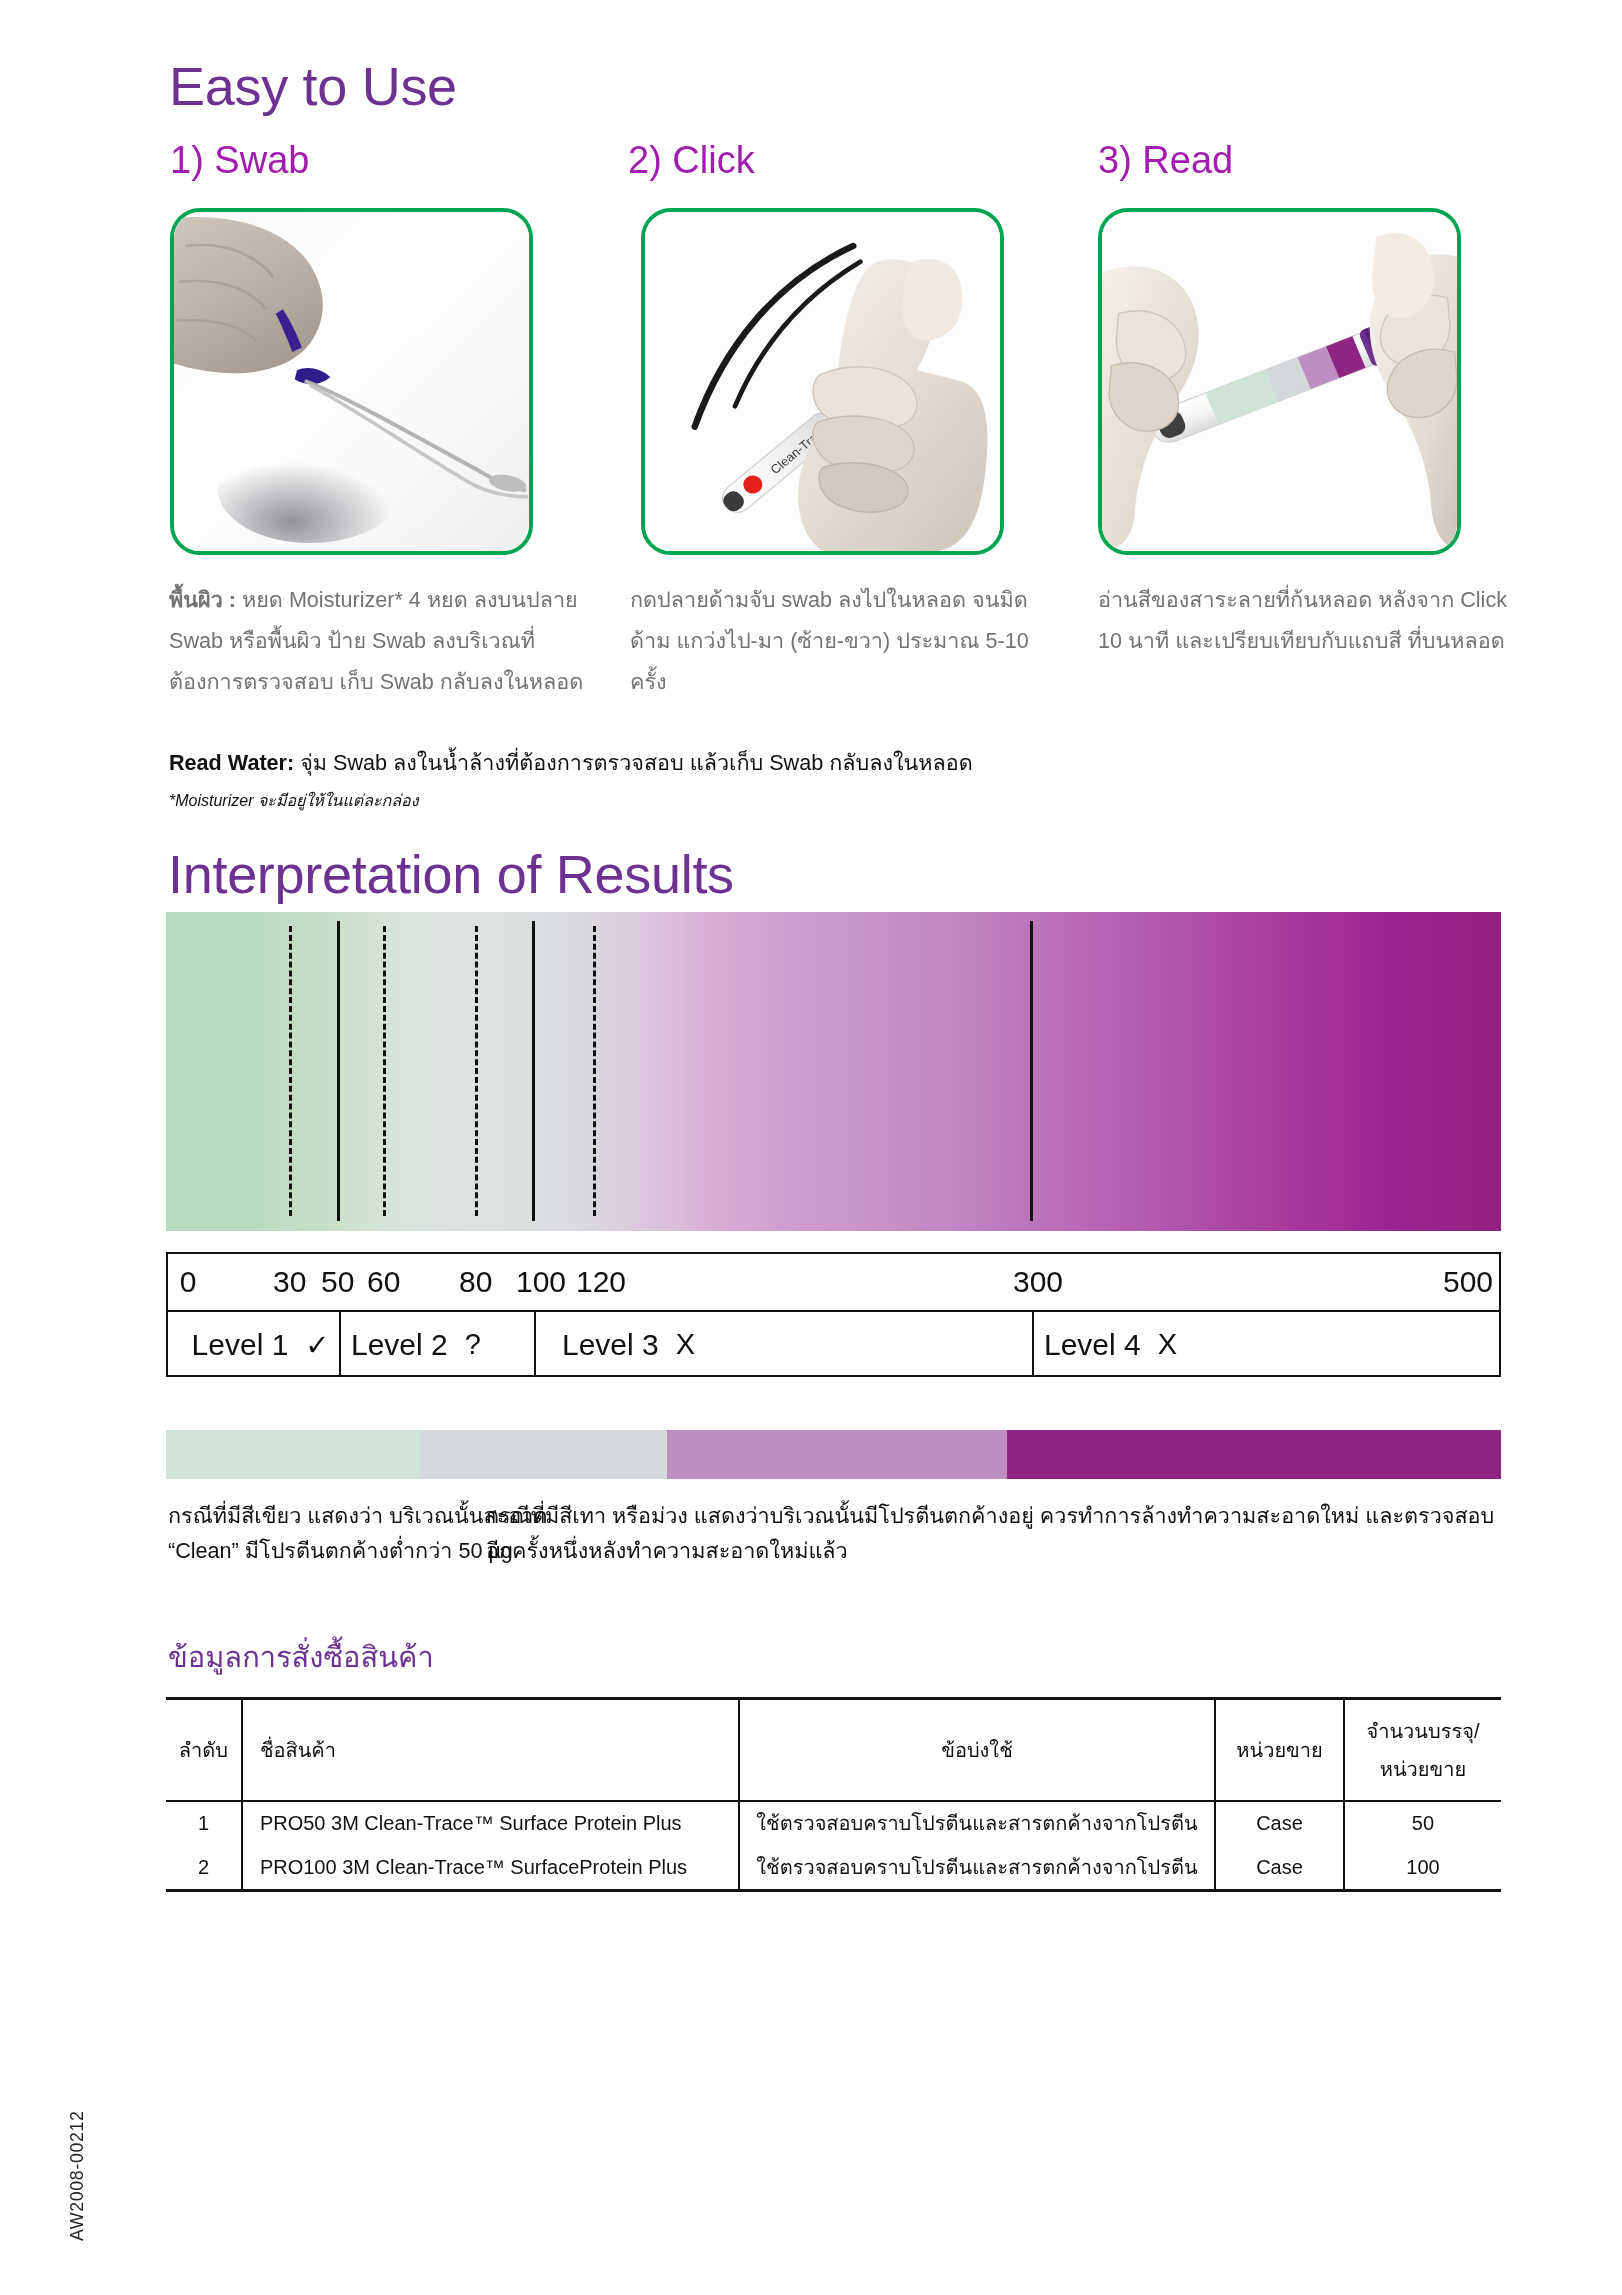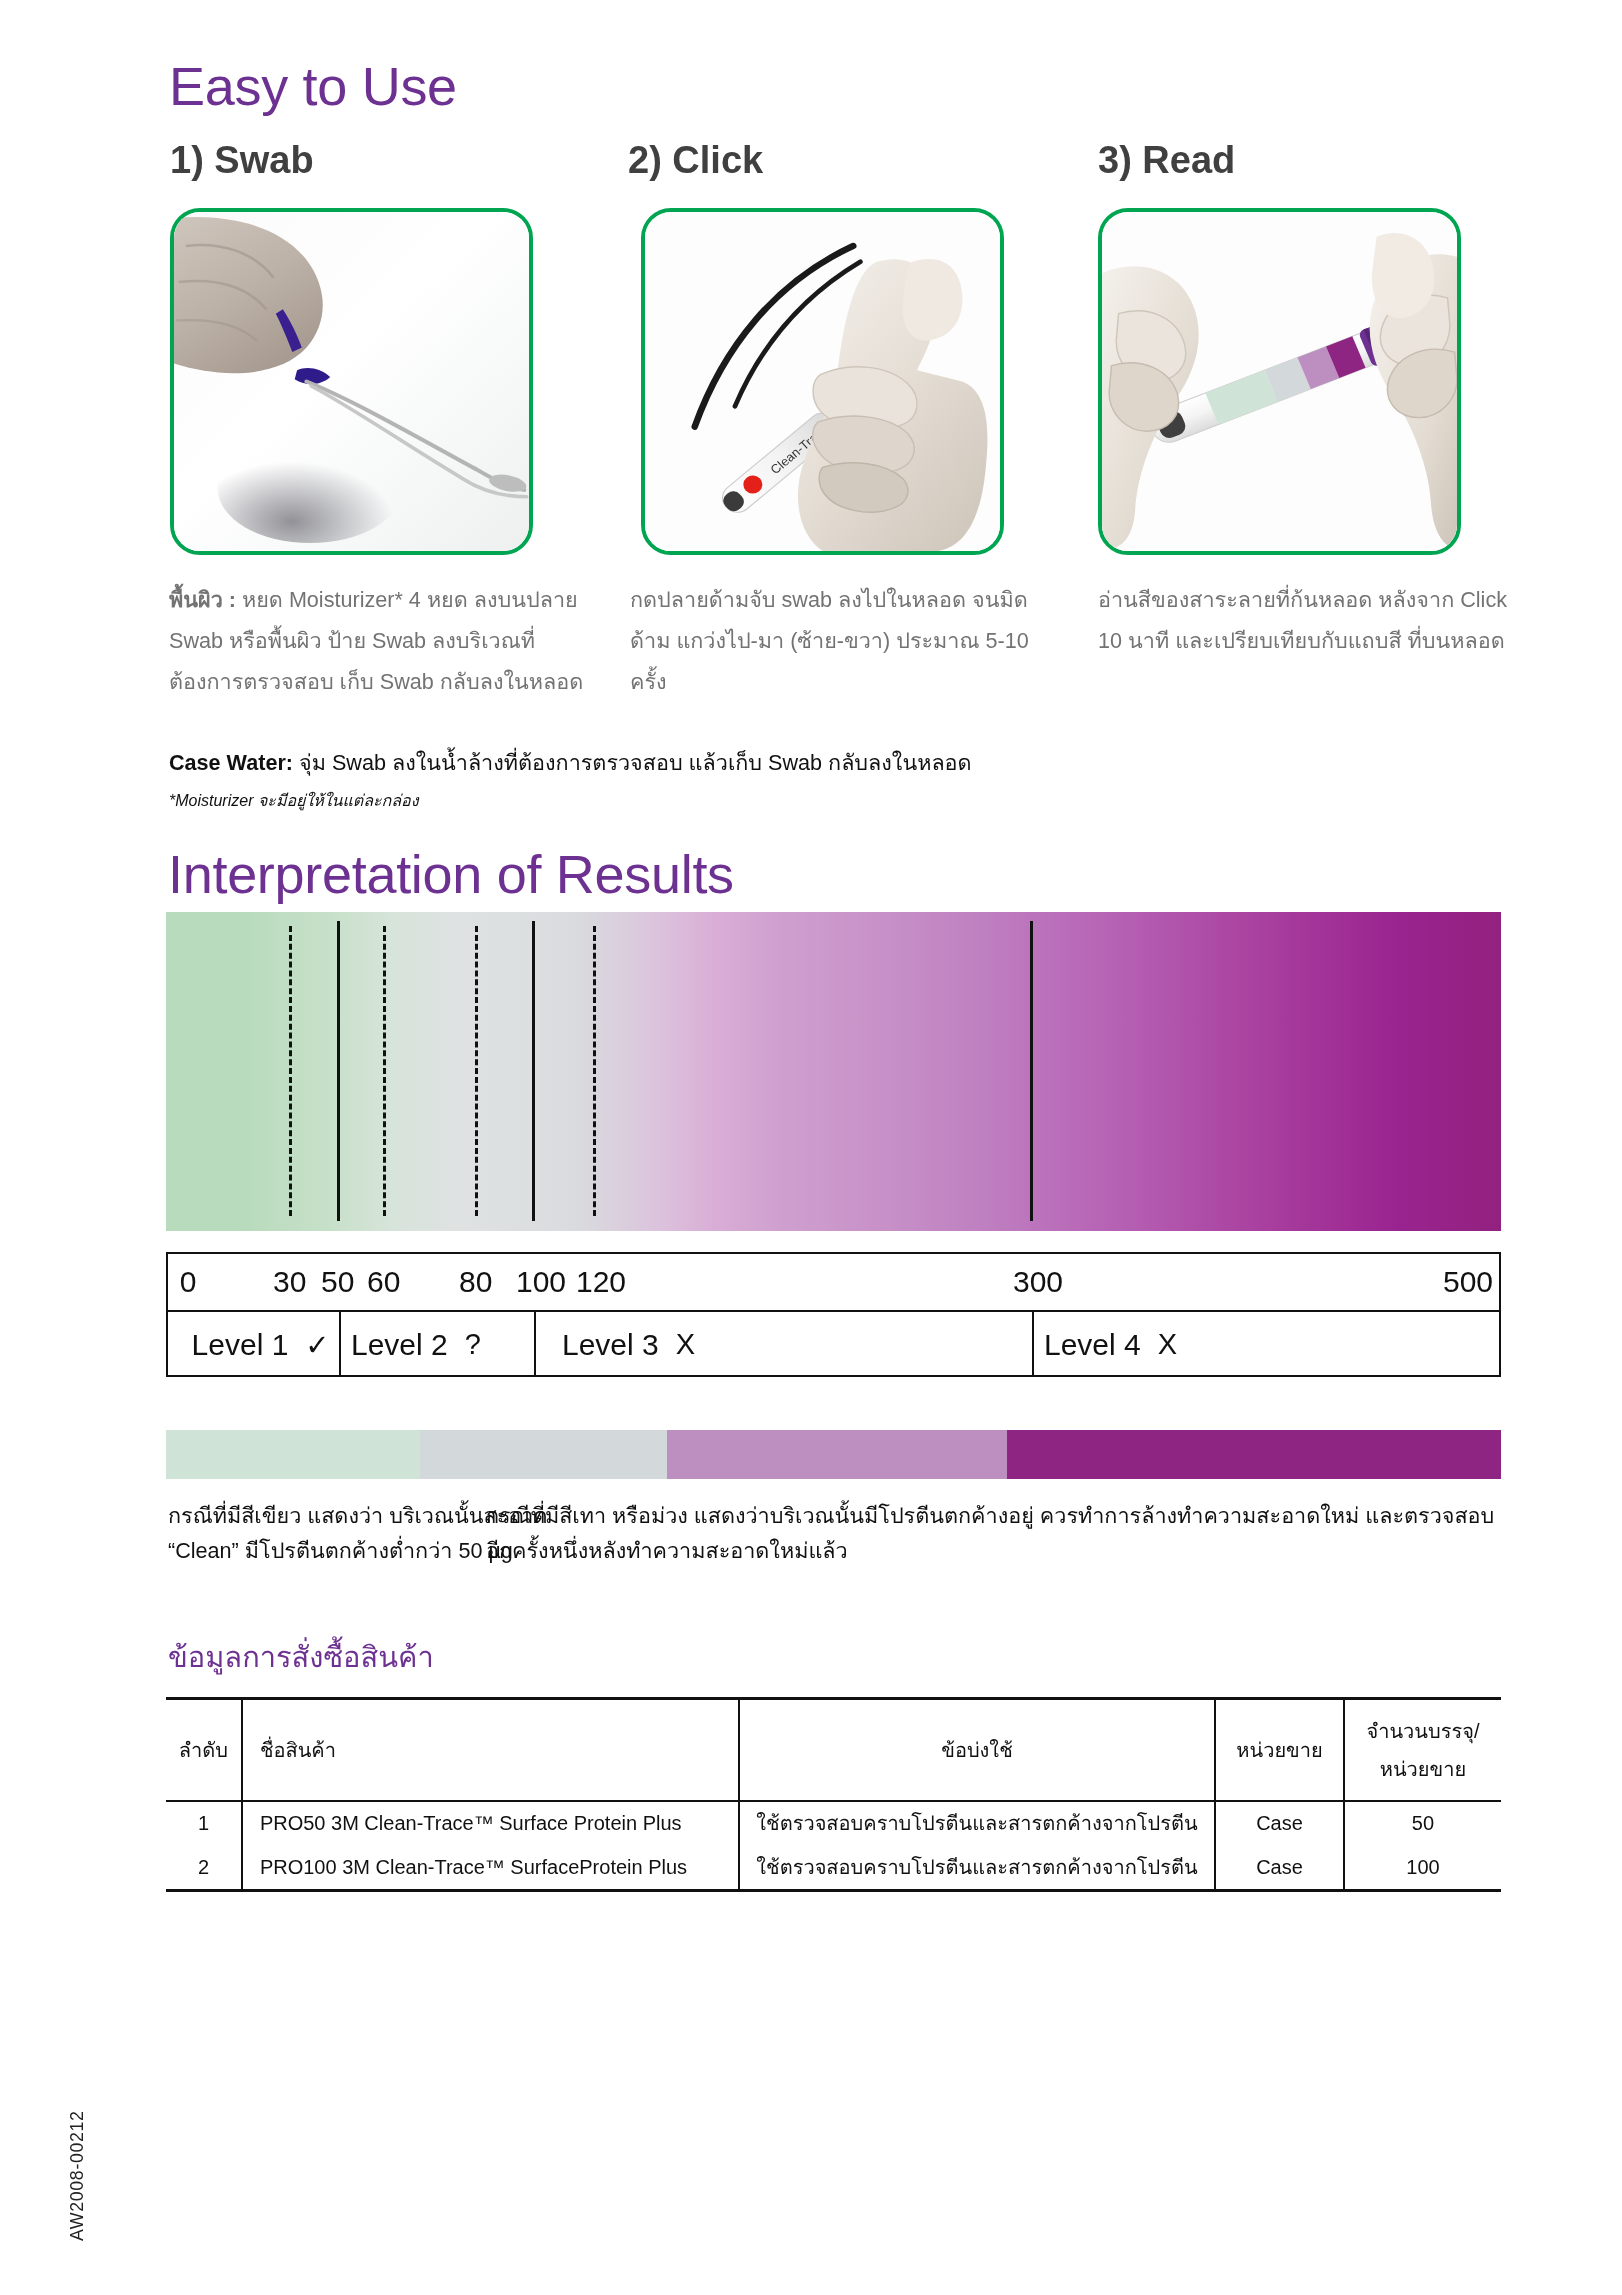--- a/index.html
+++ b/index.html
@@ -14,23 +14,23 @@
 
   
   .h-purple {
     color: #6d3191;
     font-size: 54px;
     font-weight: 400;
     letter-spacing: -0.3px;
     white-space: nowrap;
   }
   .h-step {
-    color: #404040;
+    color: #a21caf;
     font-size: 38px;
-    font-weight: 700;
+    font-weight: 400;
     white-space: nowrap;
   }
 
   #title-easy { position: absolute; left: 169px; top: 55px; }
   #title-interp { position: absolute; left: 168px; top: 843px; }
   #title-order {
     position: absolute; left: 168px; top: 1634px;
     color: #6d3191; font-size: 29px; white-space: nowrap;
   }
 
@@ -306,21 +306,21 @@
       <path d="M298 124 C 272 116 248 128 242 150 C 238 168 250 182 268 182 C 286 182 300 166 300 148 Z" fill="#ded6cb" stroke="#c6bcb0" stroke-width="1.2"></path>
       <path d="M232 22 C 254 12 276 24 280 50 C 284 74 272 92 252 94 C 236 94 228 78 228 56 Z" fill="#f1ebe4"></path>
     </svg>
   </div>
 
   <div class="step-body" id="body-1"><b>พื้นผิว :</b> หยด Moisturizer*  4 หยด ลงบนปลาย Swab  หรือพื้นผิว ป้าย Swab ลงบริเวณที่ต้องการตรวจสอบ เก็บ Swab กลับลงในหลอด</div>
   <div class="step-body" id="body-2">กดปลายด้ามจับ swab ลงไปในหลอด จนมิดด้าม แกว่งไป-มา (ซ้าย-ขวา) ประมาณ 5-10 ครั้ง</div>
   <div class="step-body" id="body-3">อ่านสีของสาระลายที่ก้นหลอด หลังจาก Click 10  นาที และเปรียบเทียบกับแถบสี ที่บนหลอด</div>
 
   <div id="rinse-line">
-    <b>Case Water:</b><span> จุ่ม Swab ลงในน้ำล้างที่ต้องการตรวจสอบ แล้วเก็บ Swab กลับลงในหลอด</span>
+    <b>Read Water:</b><span> จุ่ม Swab ลงในน้ำล้างที่ต้องการตรวจสอบ แล้วเก็บ Swab กลับลงในหลอด</span>
   </div>
   <div id="moist-note">*Moisturizer จะมีอยู่ให้ในแต่ละกล่อง</div>
 
   <div id="title-interp" class="h-purple">Interpretation of Results</div>
 
   <div id="gradient-bar">
       <div class="tick dashed" style="left: 123px; top: 14.4px; height: 290px;"></div>
       <div class="tick solid" style="left: 171px; top: 9.2px; height: 300px;"></div>
       <div class="tick dashed" style="left: 217px; top: 14.4px; height: 290px;"></div>
       <div class="tick dashed" style="left: 309px; top: 14.4px; height: 290px;"></div>

